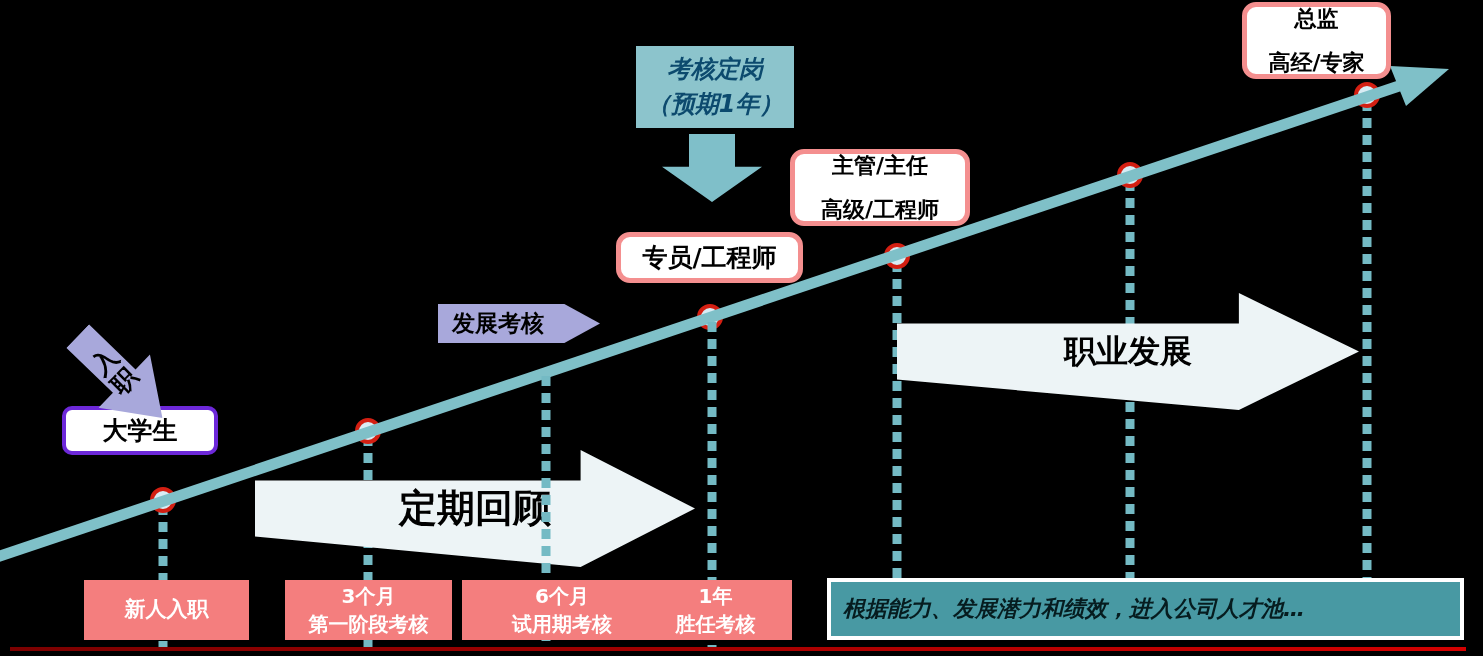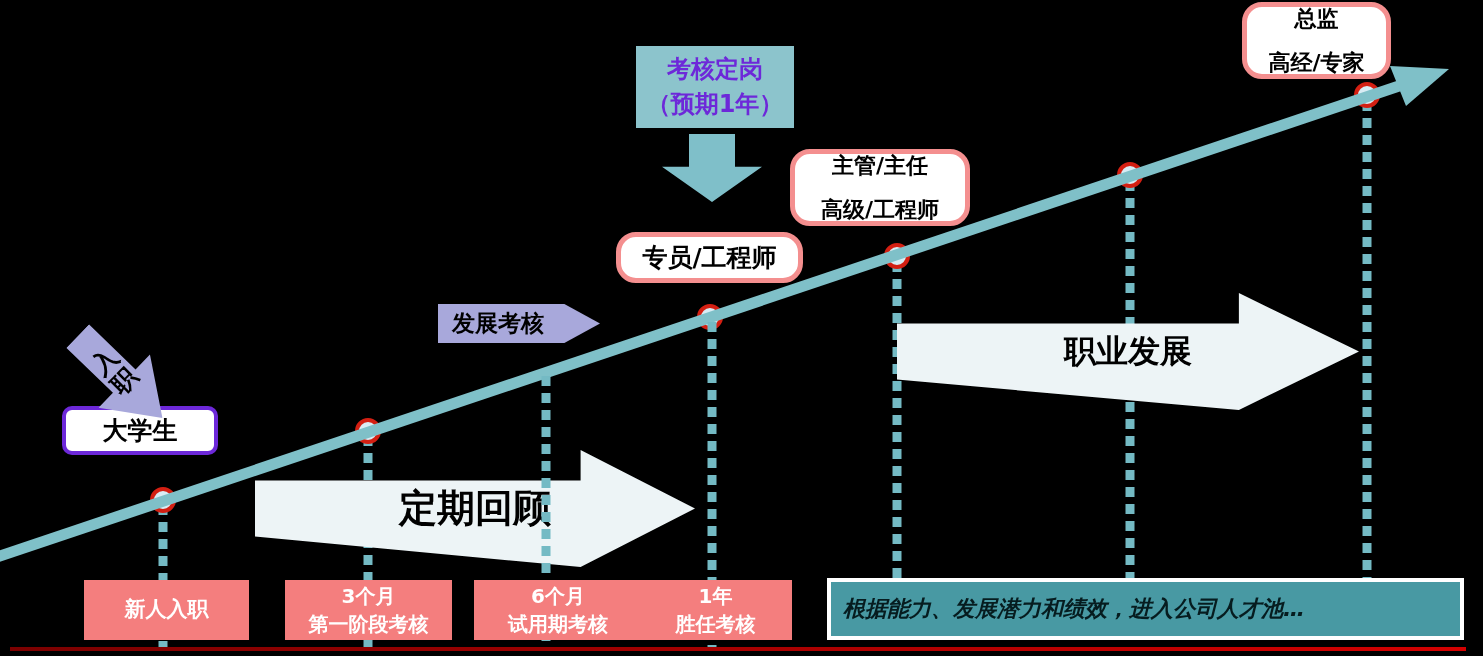--- a/index.html
+++ b/index.html
@@ -48,49 +48,49 @@
   
   .start-box{
     left:62px;top:406px;width:148px;height:41px;z-index:5;
     background:#fff;border:4px solid #6d28d9;border-radius:10px;color:#000;
     display:flex;align-items:center;justify-content:center;font-size:25px;
   }
 
   
   .pos-box{
     left:636px;top:46px;width:158px;height:82px;z-index:5;
-    background:#8CC4CC;color:#6d28d9;display:flex;flex-direction:column;
+    background:#8CC4CC;color:#0c4a6e;display:flex;flex-direction:column;
     align-items:center;justify-content:center;text-align:center;
-    font-size:24px;line-height:1.45;
+    font-size:24px;line-height:1.45;font-style:italic;
   }
   .pos-arrow{
     left:662px;top:134px;width:100px;height:68px;z-index:5;background:#7FBFC9;
     clip-path:polygon(27% 0,73% 0,73% 48%,100% 48%,50% 100%,0 48%,27% 48%);
   }
 
   
   .rolebox{
-    background:#fff;border:5px solid #F48F8F;border-radius:20px;color:#000;z-index:5;
+    background:#fff;border:5px solid #F48F8F;border-radius:14px;color:#000;z-index:5;
     display:flex;flex-direction:column;align-items:center;justify-content:center;
     text-align:center;box-sizing:border-box;line-height:1.5;gap:11px;
   }
   .role-1{left:616px;top:232px;width:187px;height:51px;font-size:25px;}
   .role-2{left:790px;top:149px;width:180px;height:77px;font-size:22px;}
   .role-3{left:1016px;top:73px;width:181px;height:77px;font-size:22px;}
   .role-4{left:1242px;top:2px;width:149px;height:77px;font-size:22px;}
 
   
   .pinkbox{
     top:580px;height:60px;z-index:4;background:#F47E7E;color:#fff;
     display:flex;flex-direction:column;align-items:center;justify-content:center;
     text-align:center;font-size:20px;line-height:1.4;
   }
   .t-1{left:84px;width:165px;font-size:21px;}
   .t-2{left:285px;width:167px;}
-  .t-3{left:474px;width:168px;}
+  .t-3{left:462px;width:168px;padding-left:16px;}
   .t-4{left:639px;width:153px;}
 
   
   .talent-box{
     left:827px;top:578px;width:617px;height:54px;z-index:4;
     background:#4899A3;border:4px solid #fff;color:#061c1f;
     display:flex;align-items:center;padding-left:12px;font-size:22px;font-style:italic;
   }
 
   

